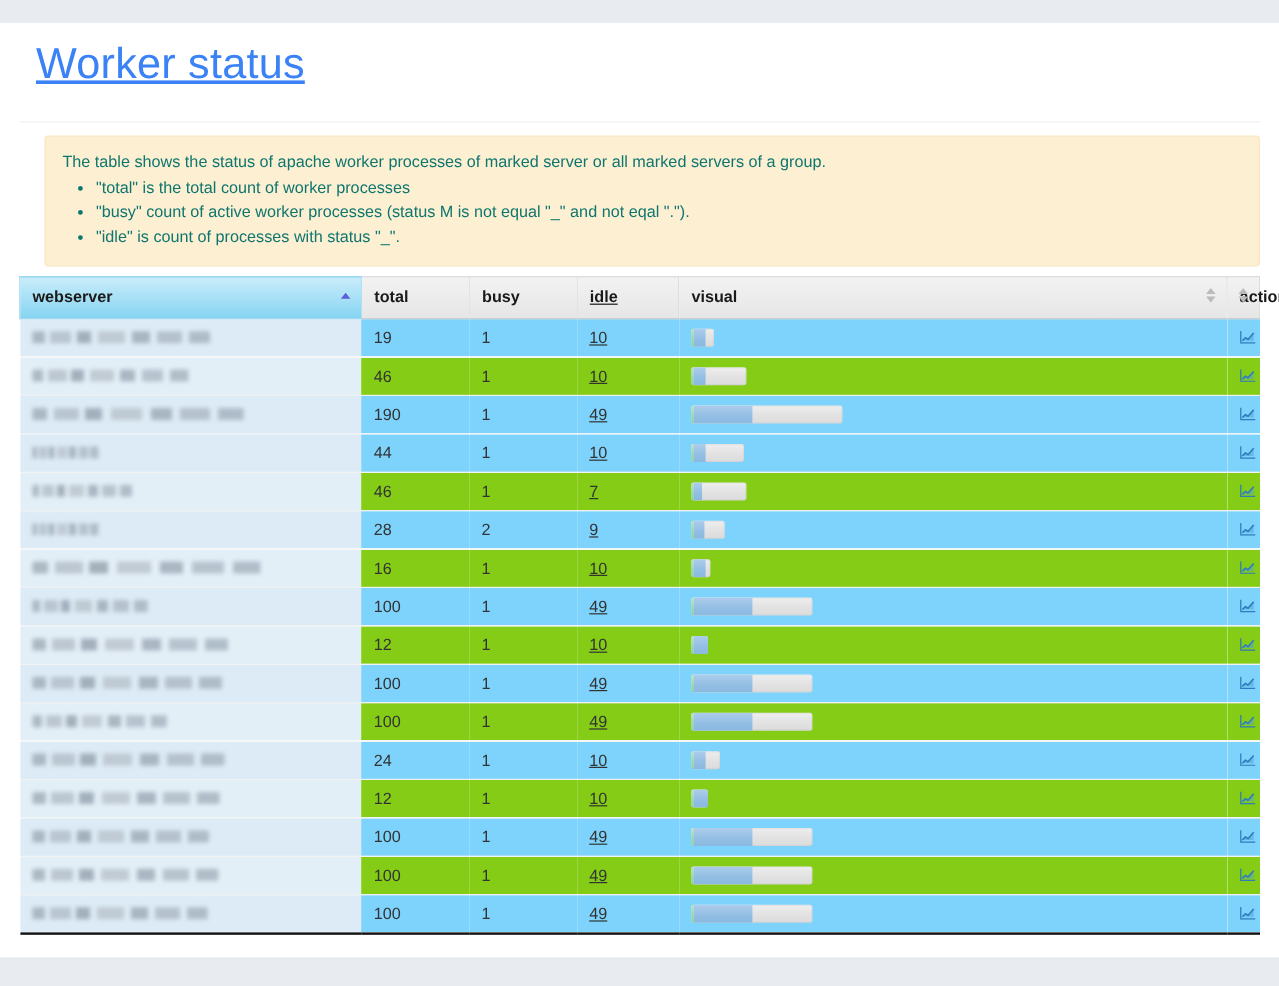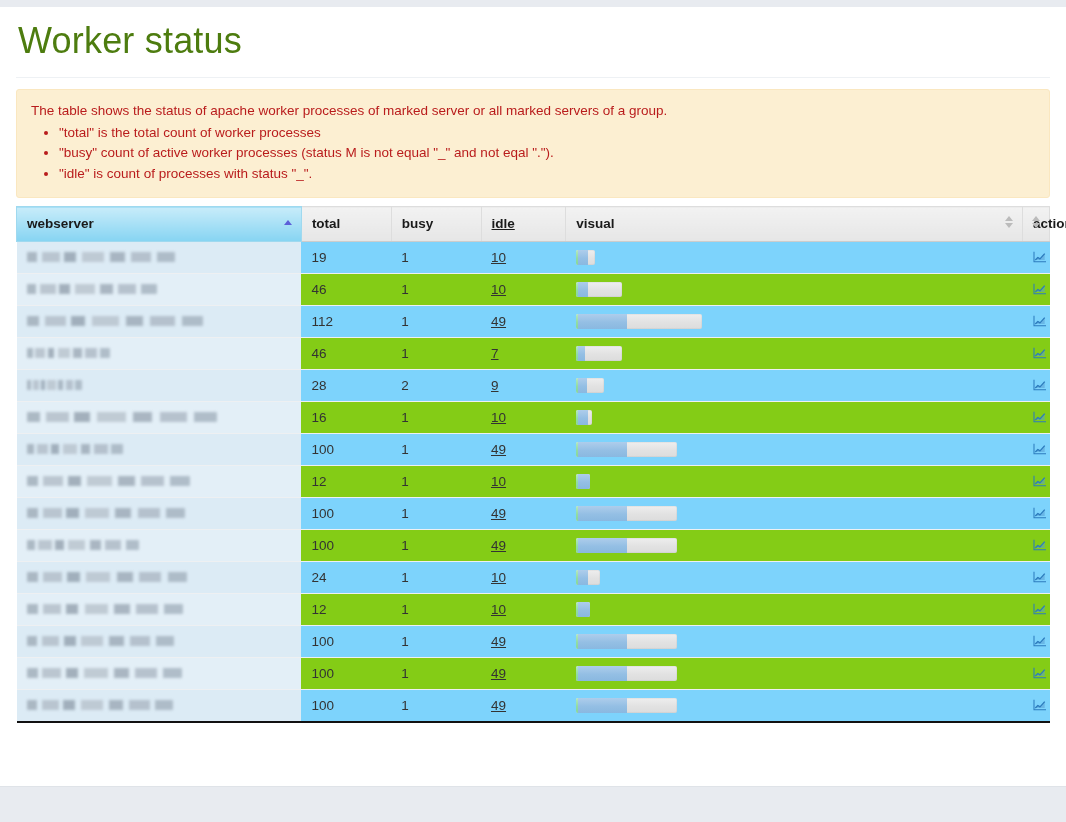--- a/index.html
+++ b/index.html
@@ -23,40 +23,42 @@
     background: #ffffff;
     border-bottom: 1px solid #dfe3e8;
     padding: 0 16px 18px 16px;
     min-height: 780px;
     box-sizing: border-box;
   }
   
   .page-title {
     font-size: 36px;
     font-weight: normal;
-    color: #4d7c0f;
-    margin: 0;
+    color: #3b82f6;
+    margin: 12px;
     padding: 14px 0 16px 2px;
     line-height: 1.1;
     letter-spacing: 0.2px;
+    text-decoration: underline;
   }
   .title-rule {
     border: 0;
     border-top: 1px solid #eef1f4;
     margin: 0 0 11px 0;
   }
   
   .alert-info-box {
     background: #fcefd2;
     border: 1px solid #fae7c0;
     border-radius: 3px;
     padding: 11px 14px 12px 14px;
-    color: #b91c1c;
+    color: #0f766e;
     font-size: 13.5px;
     line-height: 1.55;
+    margin-left: 21px;
   }
   .alert-info-box p {
     margin: 0 0 1px 0;
   }
   .alert-info-box ul {
     margin: 0;
     padding-left: 28px;
   }
   .alert-info-box li {
     margin: 0;
@@ -337,27 +339,44 @@
               </span>
             </td>
             <td class="col-actions"><a class="perf-link"><span class="chart-icon"><svg viewBox="0 0 16 14" width="14" height="12" aria-hidden="true">
                     <path d="M1 1 L1 12.5 L15 12.5" stroke="#2c7bbd" stroke-width="1.2" fill="none"></path>
                     <path d="M2.5 10.5 L5.5 7.5 L8 9.2 L13.5 3.2 L13.5 10.5 Z" fill="#5a9fd4" opacity="0.55"></path>
                     <path d="M2.5 10.5 L5.5 7.5 L8 9.2 L13.5 3" stroke="#2c7bbd" stroke-width="1.5" fill="none" stroke-linejoin="round"></path>
                   </svg></span></a></td>
           </tr>
           <tr class="odd">
             <td class="col-server"><span class="redacted" style="width: 176px;"></span></td>
-            <td class="col-total">112</td>
+            <td class="col-total">190</td>
             <td class="col-busy">1</td>
             <td class="col-idle">49</td>
             <td class="col-visual">
               <span class="bar" style="width: 126px;">
                 <span class="seg seg-busy" style="width: 2px;"></span>
                 <span class="seg seg-idle" style="left: 2px; width: 49px;"></span>
+              </span>
+            </td>
+            <td class="col-actions"><a class="perf-link"><span class="chart-icon"><svg viewBox="0 0 16 14" width="14" height="12" aria-hidden="true">
+                    <path d="M1 1 L1 12.5 L15 12.5" stroke="#2c7bbd" stroke-width="1.2" fill="none"></path>
+                    <path d="M2.5 10.5 L5.5 7.5 L8 9.2 L13.5 3.2 L13.5 10.5 Z" fill="#5a9fd4" opacity="0.55"></path>
+                    <path d="M2.5 10.5 L5.5 7.5 L8 9.2 L13.5 3" stroke="#2c7bbd" stroke-width="1.5" fill="none" stroke-linejoin="round"></path>
+                  </svg></span></a></td>
+          </tr>
+          <tr class="odd">
+            <td class="col-server"><span class="redacted" style="width: 55px;"></span></td>
+            <td class="col-total">44</td>
+            <td class="col-busy">1</td>
+            <td class="col-idle">10</td>
+            <td class="col-visual">
+              <span class="bar" style="width: 44px;">
+                <span class="seg seg-busy" style="width: 2px;"></span>
+                <span class="seg seg-idle" style="left: 2px; width: 10px;"></span>
               </span>
             </td>
             <td class="col-actions"><a class="perf-link"><span class="chart-icon"><svg viewBox="0 0 16 14" width="14" height="12" aria-hidden="true">
                     <path d="M1 1 L1 12.5 L15 12.5" stroke="#2c7bbd" stroke-width="1.2" fill="none"></path>
                     <path d="M2.5 10.5 L5.5 7.5 L8 9.2 L13.5 3.2 L13.5 10.5 Z" fill="#5a9fd4" opacity="0.55"></path>
                     <path d="M2.5 10.5 L5.5 7.5 L8 9.2 L13.5 3" stroke="#2c7bbd" stroke-width="1.5" fill="none" stroke-linejoin="round"></path>
                   </svg></span></a></td>
           </tr>
           <tr class="even">
             <td class="col-server"><span class="redacted" style="width: 83px;"></span></td>

